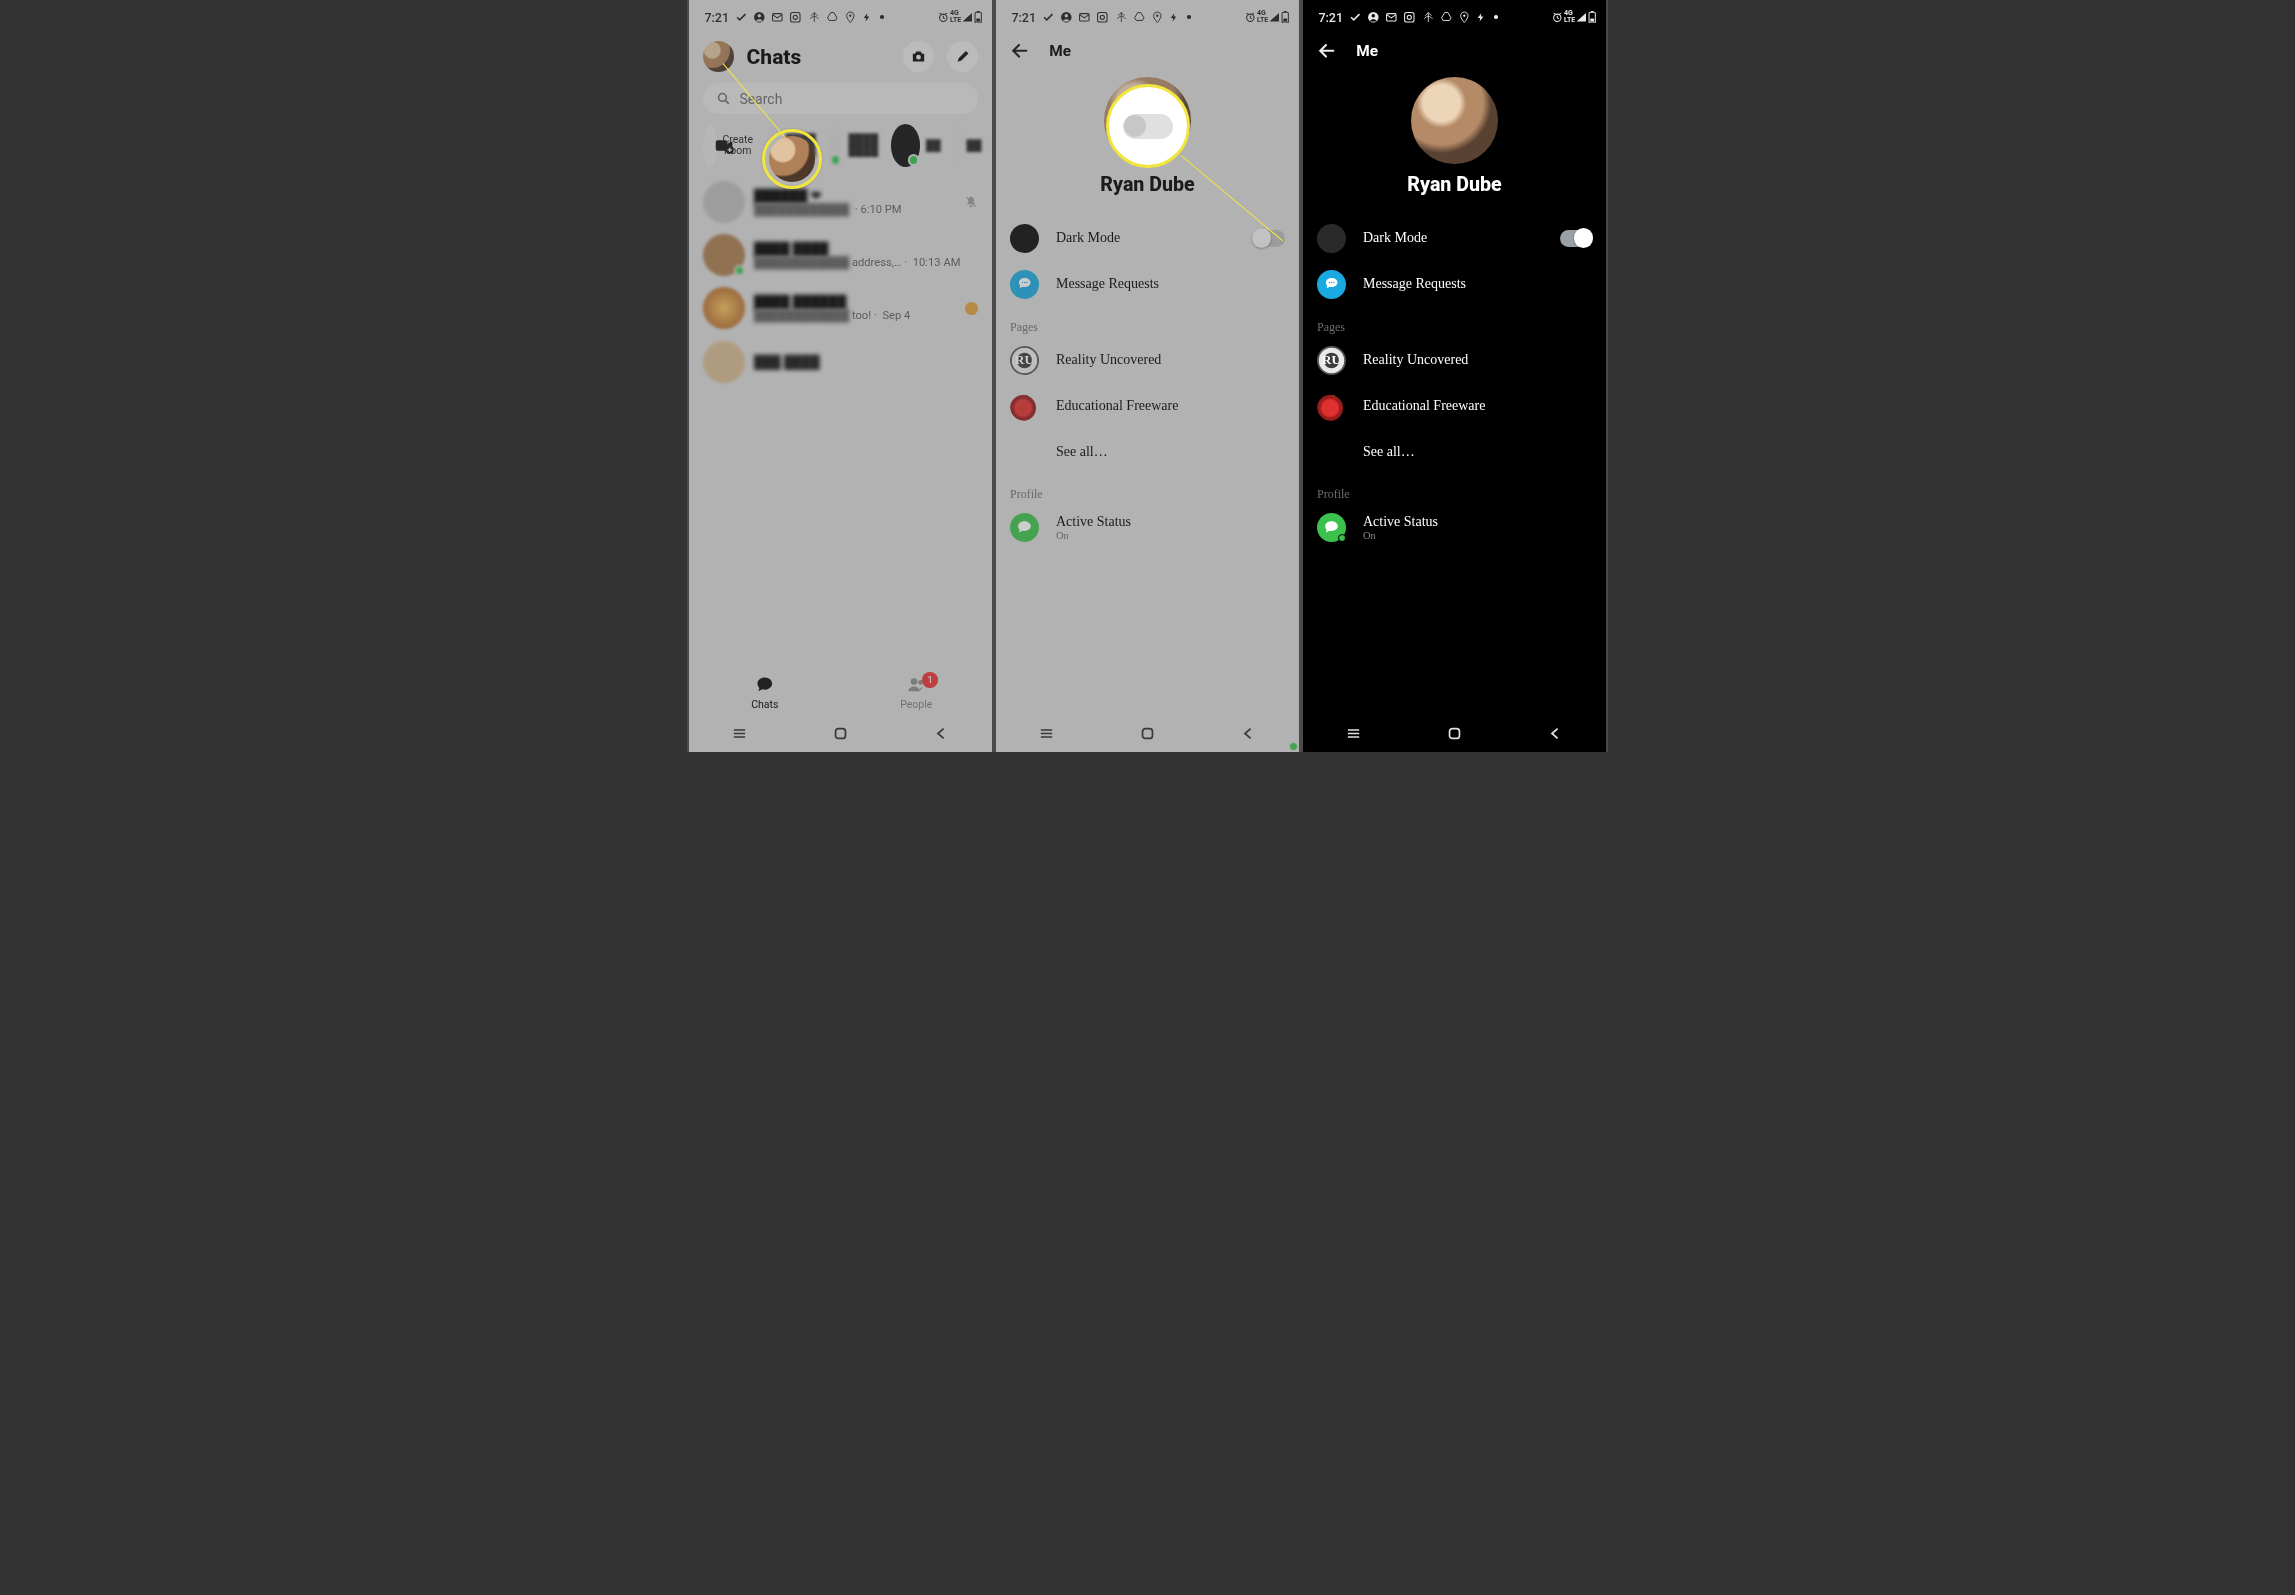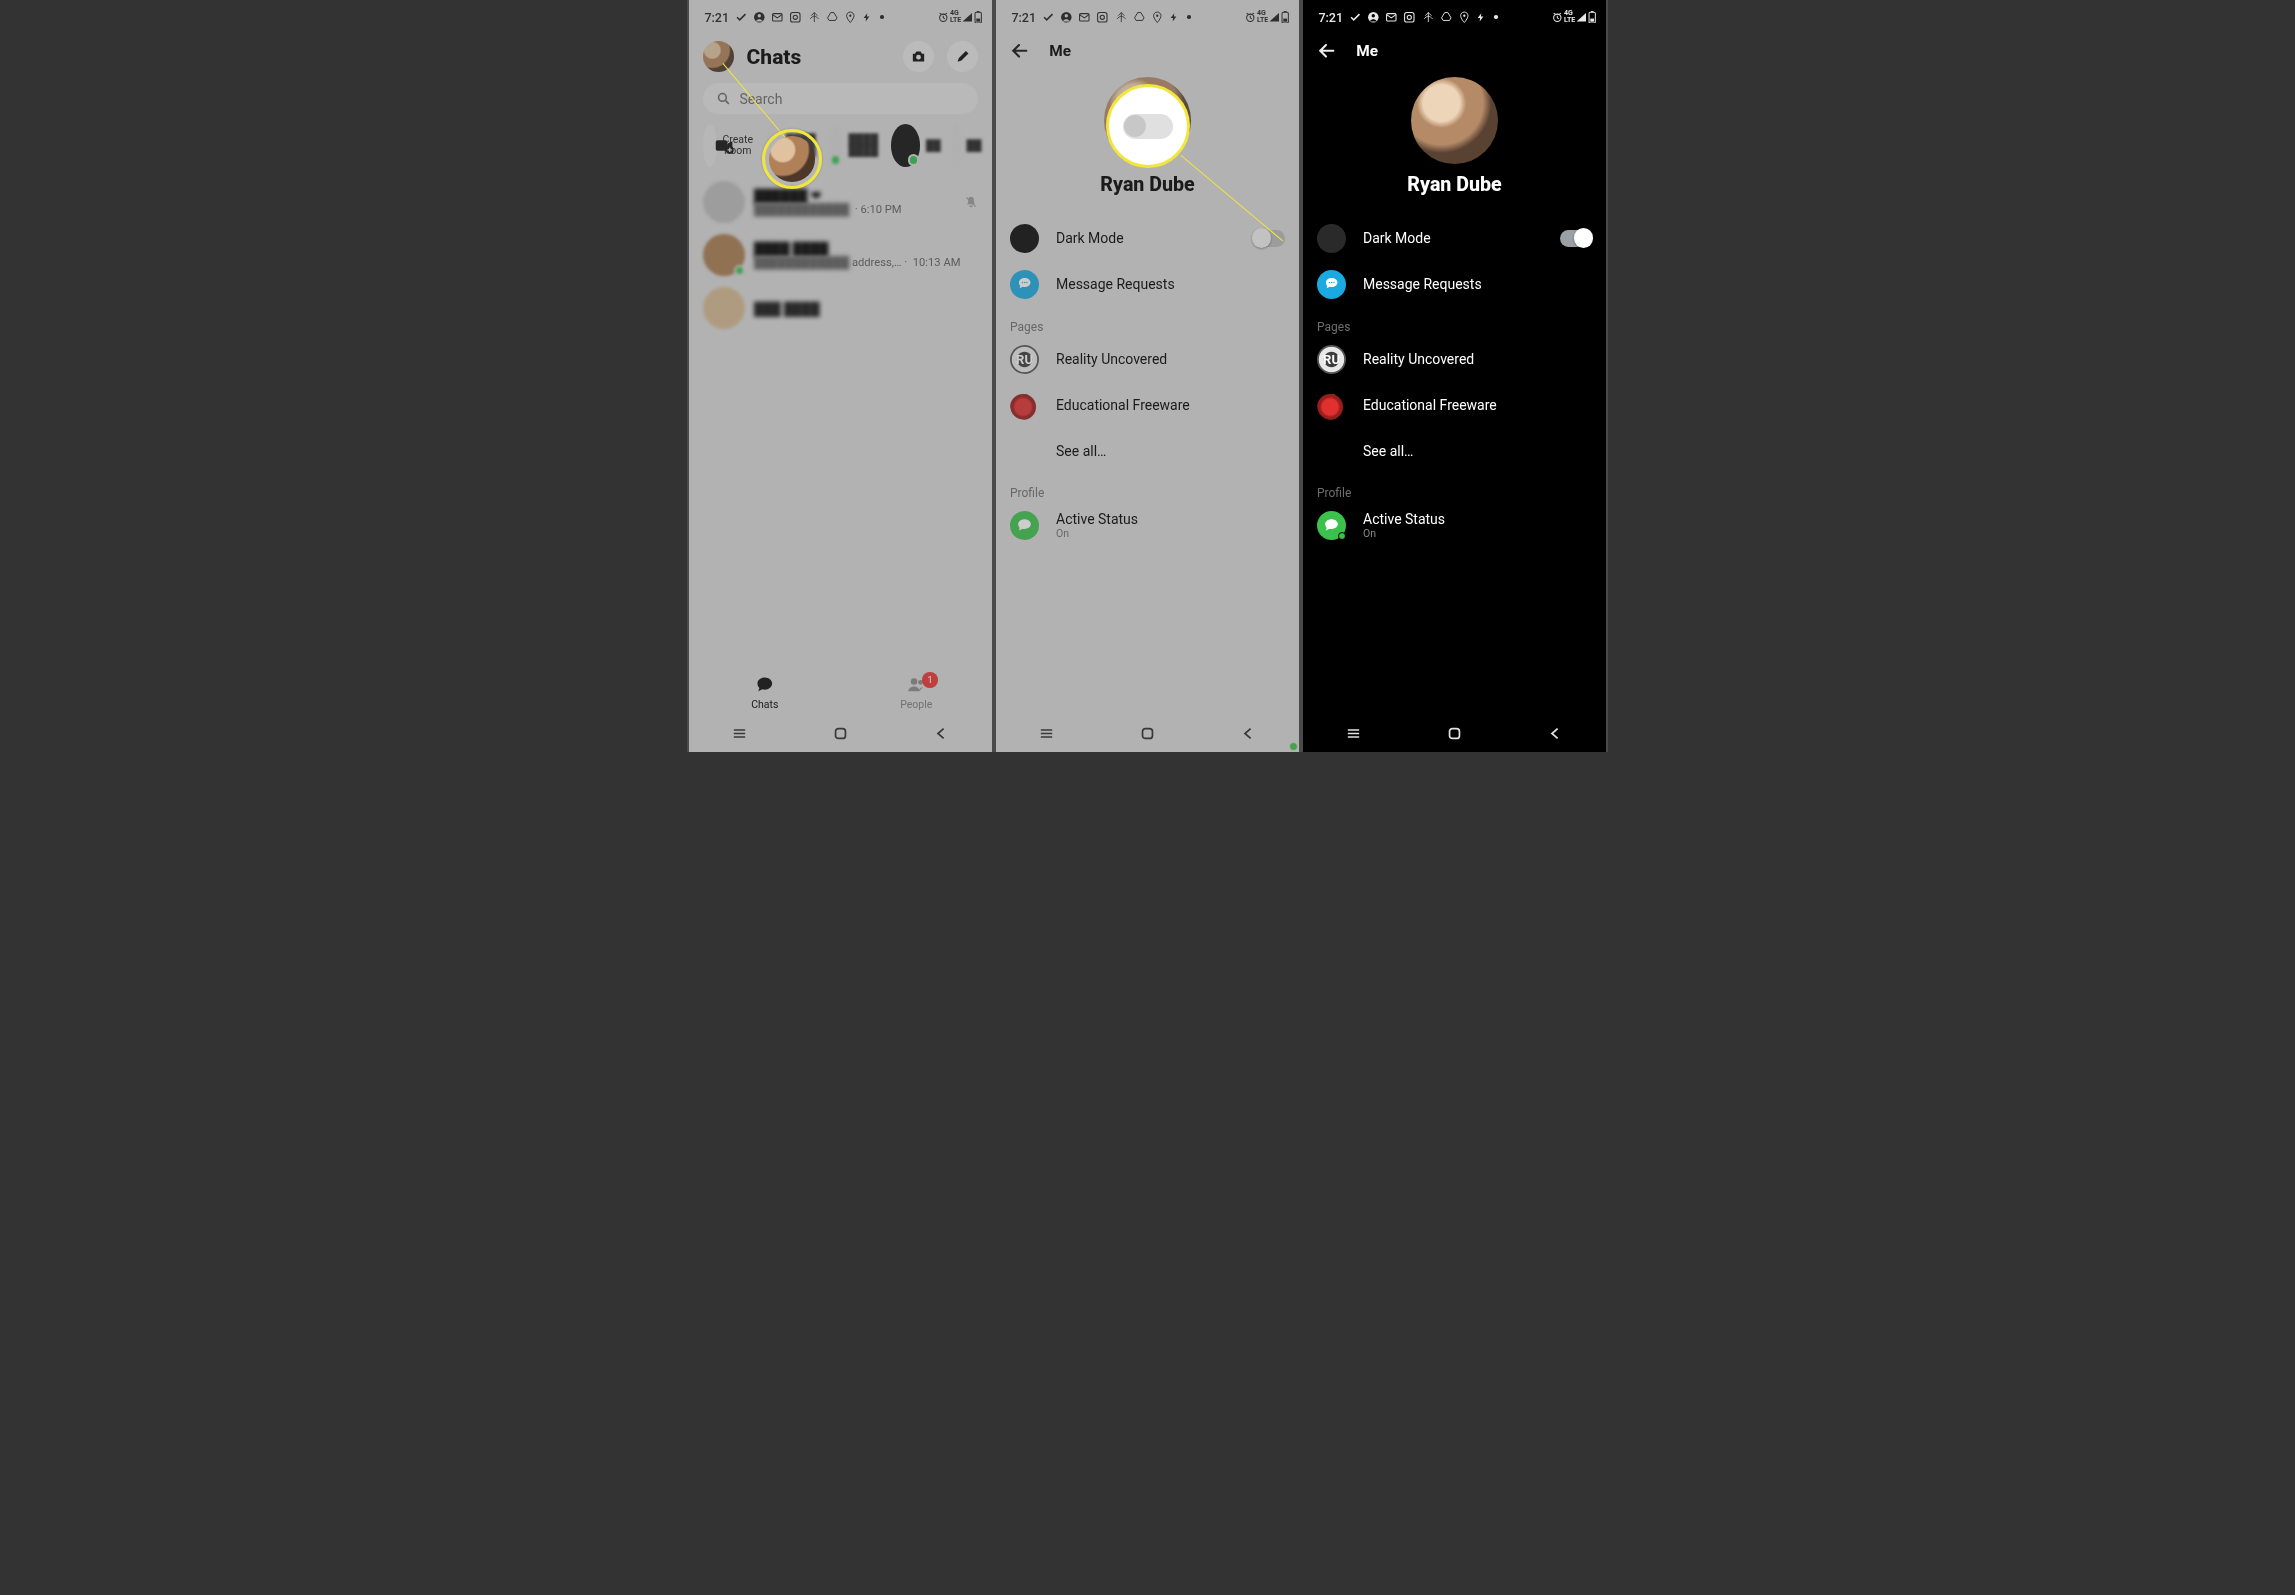--- a/index.html
+++ b/index.html
@@ -126,21 +126,21 @@
 
   
   .me .body { position:absolute; inset:34px 0 0 0; }
   .me .hdr { display:flex; align-items:center; gap:19.6px; padding: 7px 14px; font-size:15.4px; font-weight:700;}
   .me .back { width:19.6px; height:19.6px; display:flex; align-items:center;}
   .me .avatar-lg {
      width:87px; height:87px; border-radius:50%; margin: 9.8px auto 8.4px;
      background: radial-gradient(circle at 35% 30%, #ecd5b8 0 22%, #b58a67 30% 50%, #5a4233 60% 80%, #2a241e 90%);
   }
   .me .pname { text-align:center; font-size:19.6px; font-weight:800; }
-  .me .settings { margin-top: 19.6px; }
+  .me .settings { margin-top: 19.6px; font-family: Liberation Serif, serif; }
   .me .srow {
      display:flex; align-items:center; gap:17px; padding: 8.4px 14px;
   }
   .me .srow .icn {
      width:29px; height:29px; border-radius:50%; flex:none;
      display:flex; align-items:center; justify-content:center;
   }
   .me .srow .lbl { font-size:14px; flex:1; }
   .me .srow .lbl .sub { font-size:10.5px; color:#6e6e6e; }
   .me .section { padding: 12.6px 14px 2.8px; font-size:12px; color:#6e6e6e; }
@@ -345,20 +345,28 @@
       </div>
       <div class="row">
         <div class="av blur-av" style="background:#a87b50">
               <span class="presence"></span>
             </div>
         <div class="txt">
           <div><span class="name">████ ████</span></div>
           <div class="sub"><span class="blur">████████████</span>&nbsp;<span>address,…  ·</span><span class="rt"><span>10:13 AM</span></span></div>
         </div>
       </div>
+      <div class="row">
+        <div class="av blur-av" style="background:radial-gradient(circle,#f2c060,#a05020)"></div>
+        <div class="txt">
+          <div><span class="name">████ ██████</span></div>
+          <div class="sub"><span class="blur">████████████</span>&nbsp;<span>too! ·</span><span class="rt"><span>Sep 4</span></span></div>
+        </div>
+        <span class="badge"></span>
+      </div>
       <div class="row" style="opacity:.9">
         <div class="av blur-av" style="background:#d5b58a"></div>
         <div class="txt">
               <div><span class="name">███ ████</span></div>
             </div>
       </div>
     </div>
 
     <div class="navbar">
       <div class="tab">

